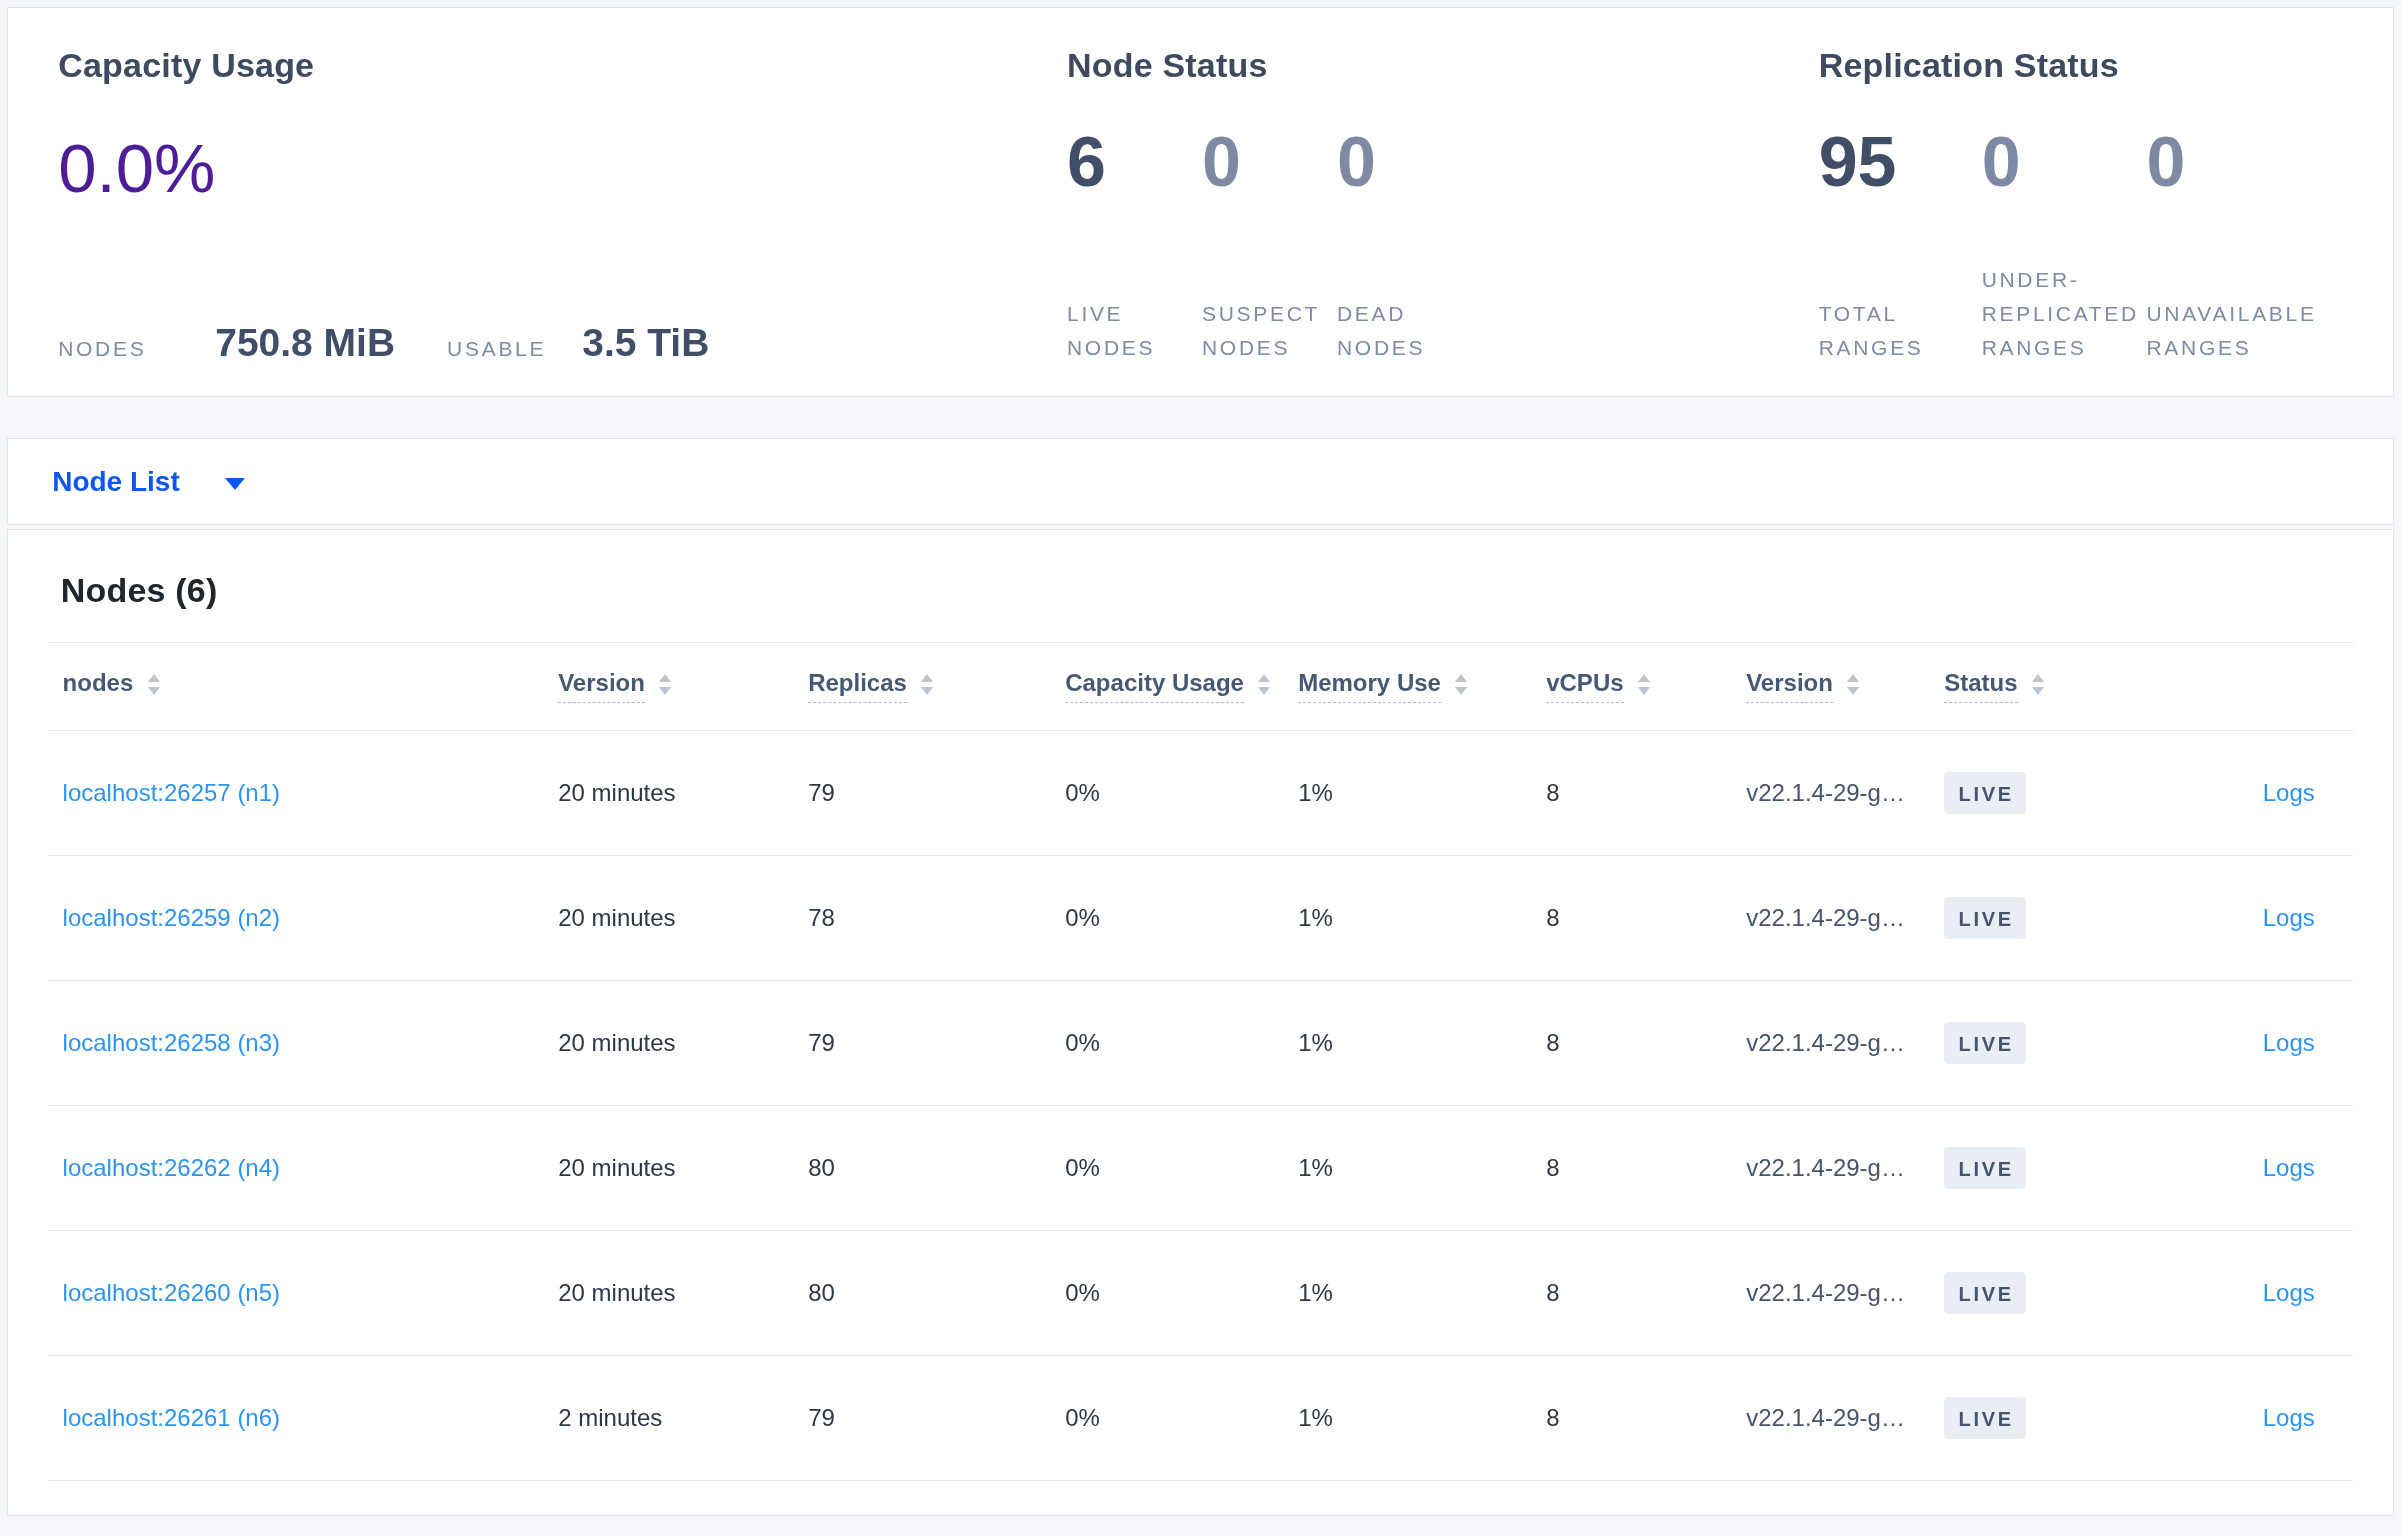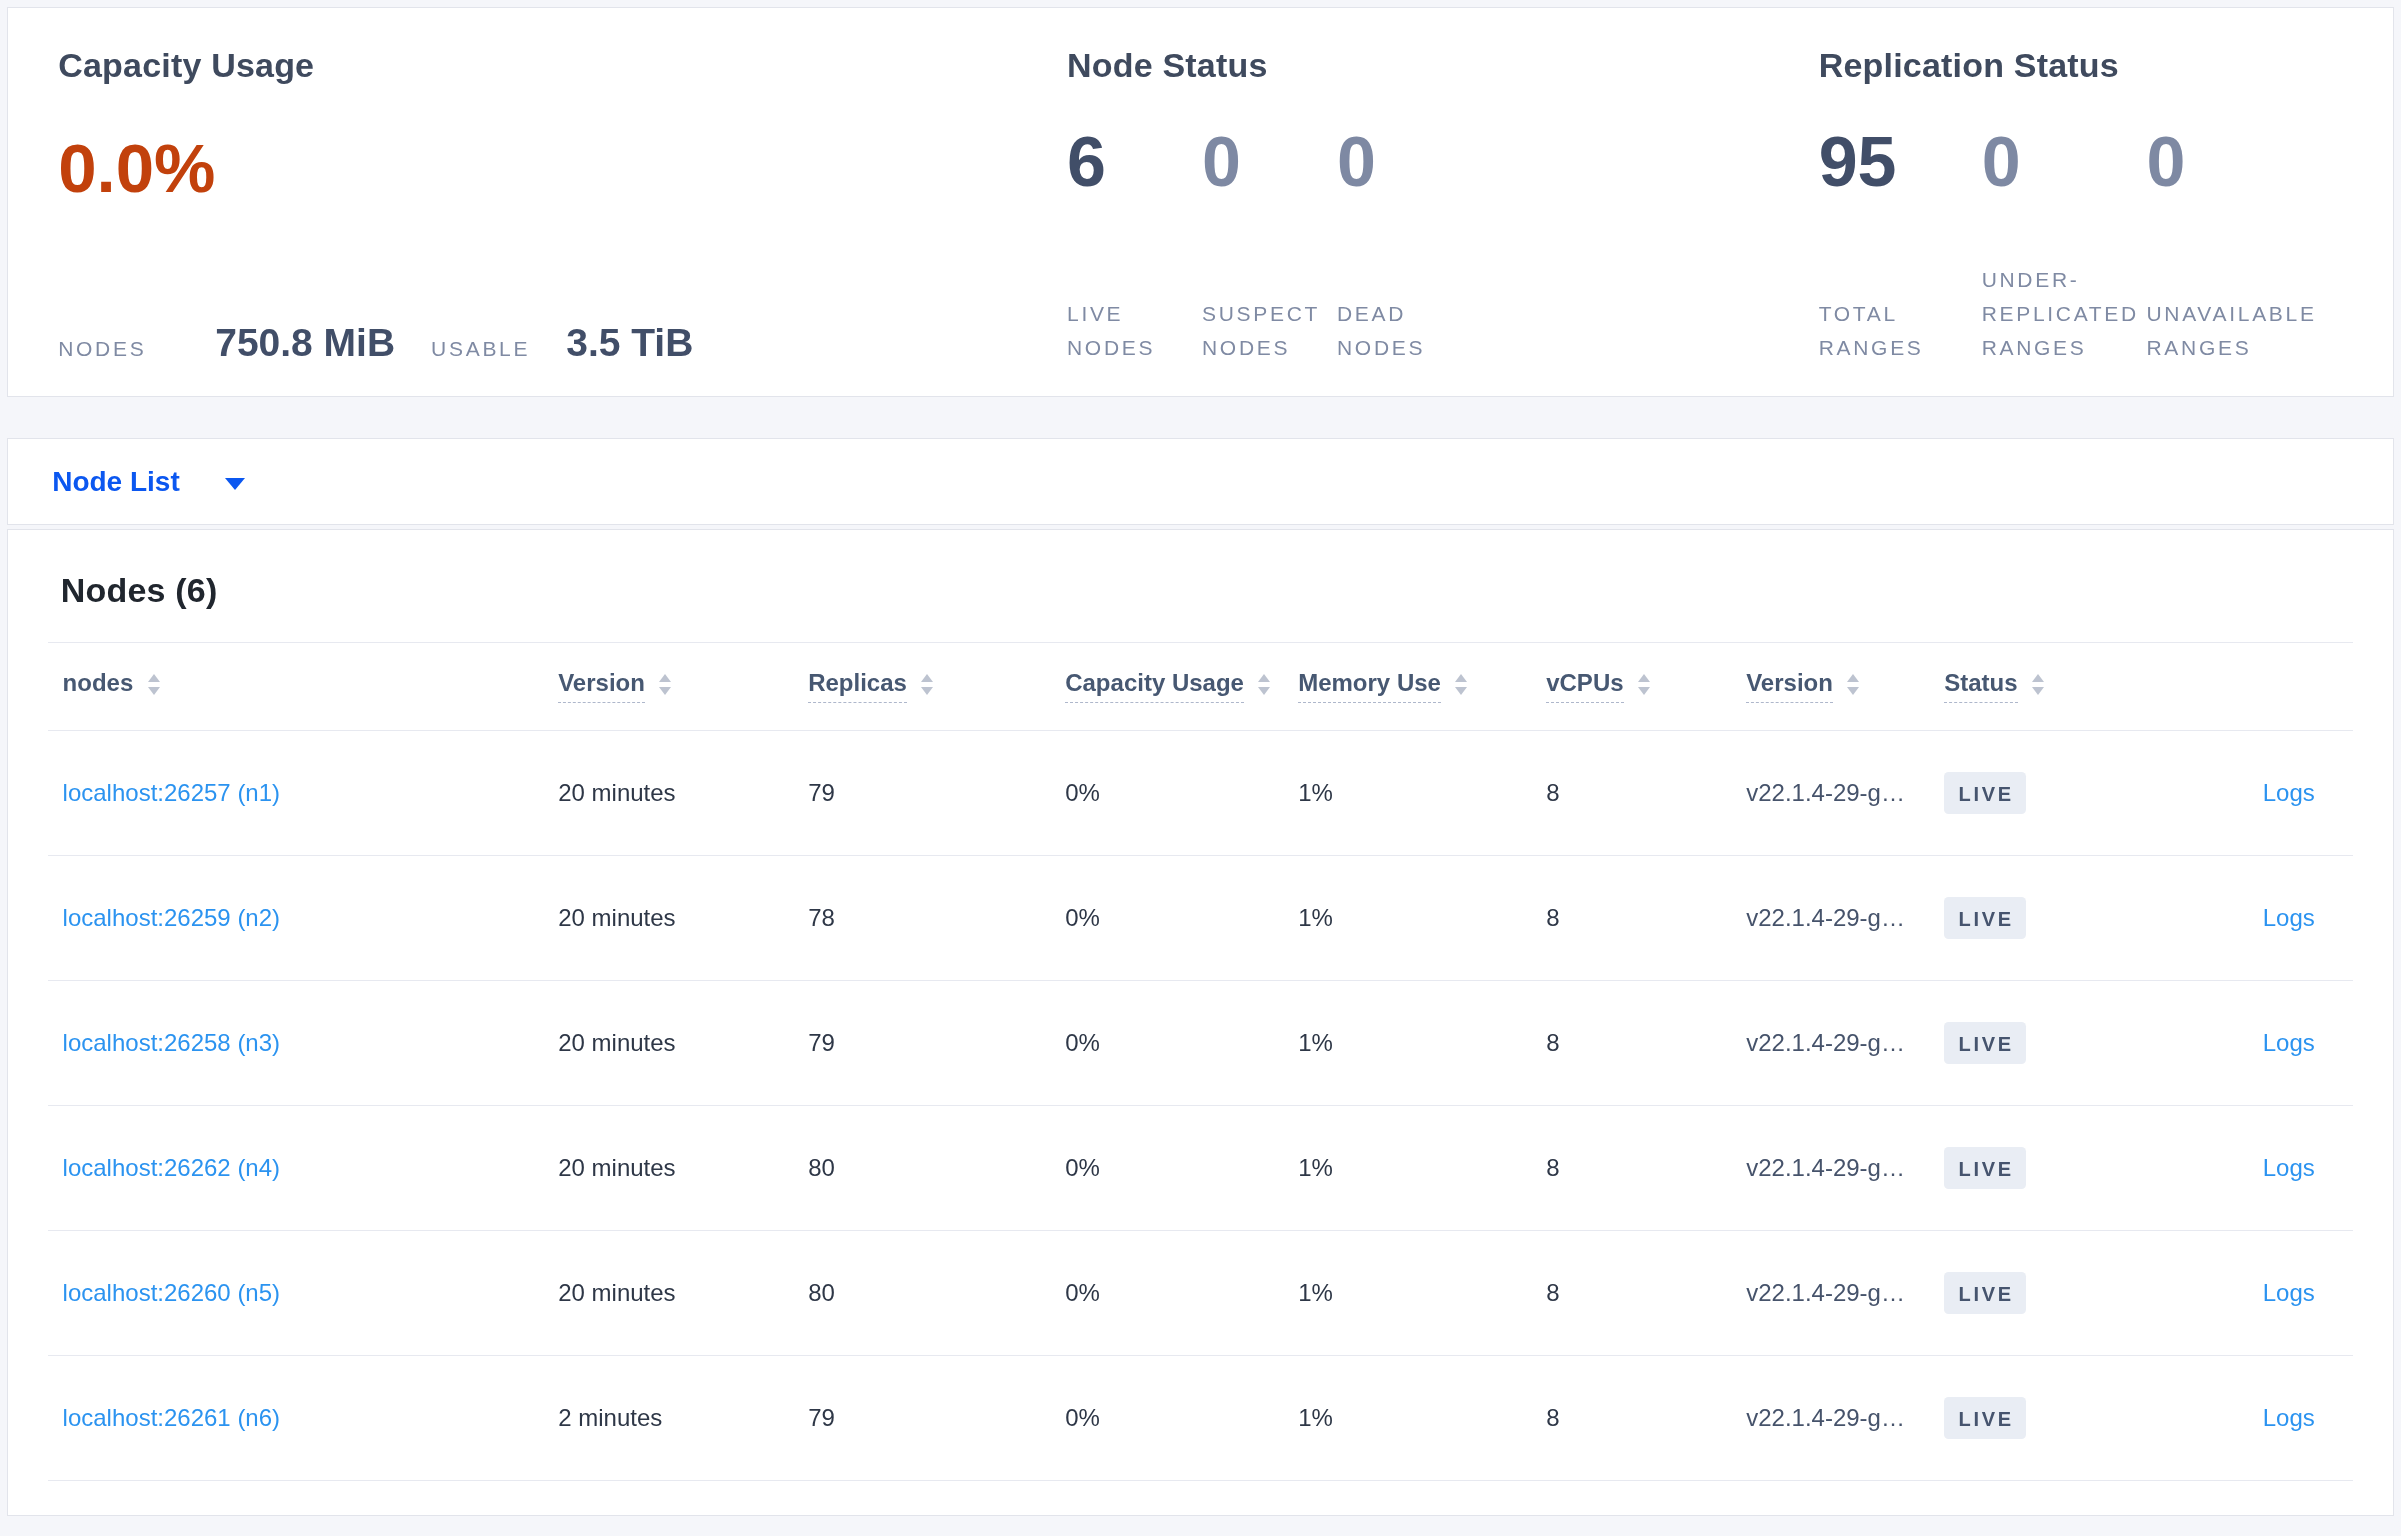--- a/index.html
+++ b/index.html
@@ -55,35 +55,35 @@
     margin-top:auto;font-size:21px;letter-spacing:2.7px;line-height:1.62;
     color:var(--label-gray);
   }
   .stats.node .stat .stat-label{max-width:126px;}
   .stats.repl .stat:nth-child(1) .stat-label{max-width:153px;}
   .stats.repl .stat:nth-child(2) .stat-label{max-width:221px;}
   .stats.repl .stat:nth-child(3) .stat-label{max-width:212px;}
   
   .cap-content{flex:1;display:flex;flex-direction:column;}
   .cap-gauge{display:flex;align-items:flex-start;}
-  .cap-pct{font-size:69px;font-weight:700;color:#c2410c;line-height:1;margin-top:7.2px;width:156px;}
+  .cap-pct{font-size:69px;font-weight:400;color:#4c1d95;line-height:1;margin-top:7.2px;width:156px;}
   .bar-wrap{width:501px;position:relative;}
   .bar{height:41px;background:var(--bar-light);position:relative;}
   .bar-dark-seg{position:absolute;top:0;bottom:0;right:0;background:var(--bar-dark);}
   .axis{position:relative;height:65px;}
   .tick{position:absolute;top:7.2px;width:1.8px;height:13.5px;background:#99a1b4;transform:translateX(-0.9px);}
   .tick-label{
     position:absolute;top:29px;transform:translateX(-50%);
     font-size:20px;color:#5a6a88;white-space:nowrap;
   }
   .cap-stats{margin-top:auto;display:flex;align-items:baseline;}
   .cap-lab{font-size:21px;letter-spacing:2.7px;color:var(--label-gray);}
   .cap-lab.used{width:157px;}
   .cap-val{font-size:39px;font-weight:600;color:var(--dark-num);}
-  .cap-val.used{margin-right:36px;}
+  .cap-val.used{margin-right:52px;}
   .cap-lab.usable{margin-right:36px;}
   
   .nodelist-bar{
     margin-top:41px;height:87px;margin-bottom:3.6px;
     display:flex;align-items:center;padding-left:44px;gap:20px;
   }
   .nodelist-label{font-size:28px;font-weight:600;color:var(--primary-blue);cursor:pointer;}
   .caret-down{
     width:0;height:0;margin-left:25px;margin-top:5.4px;
     border-left:10px solid transparent;border-right:10px solid transparent;

